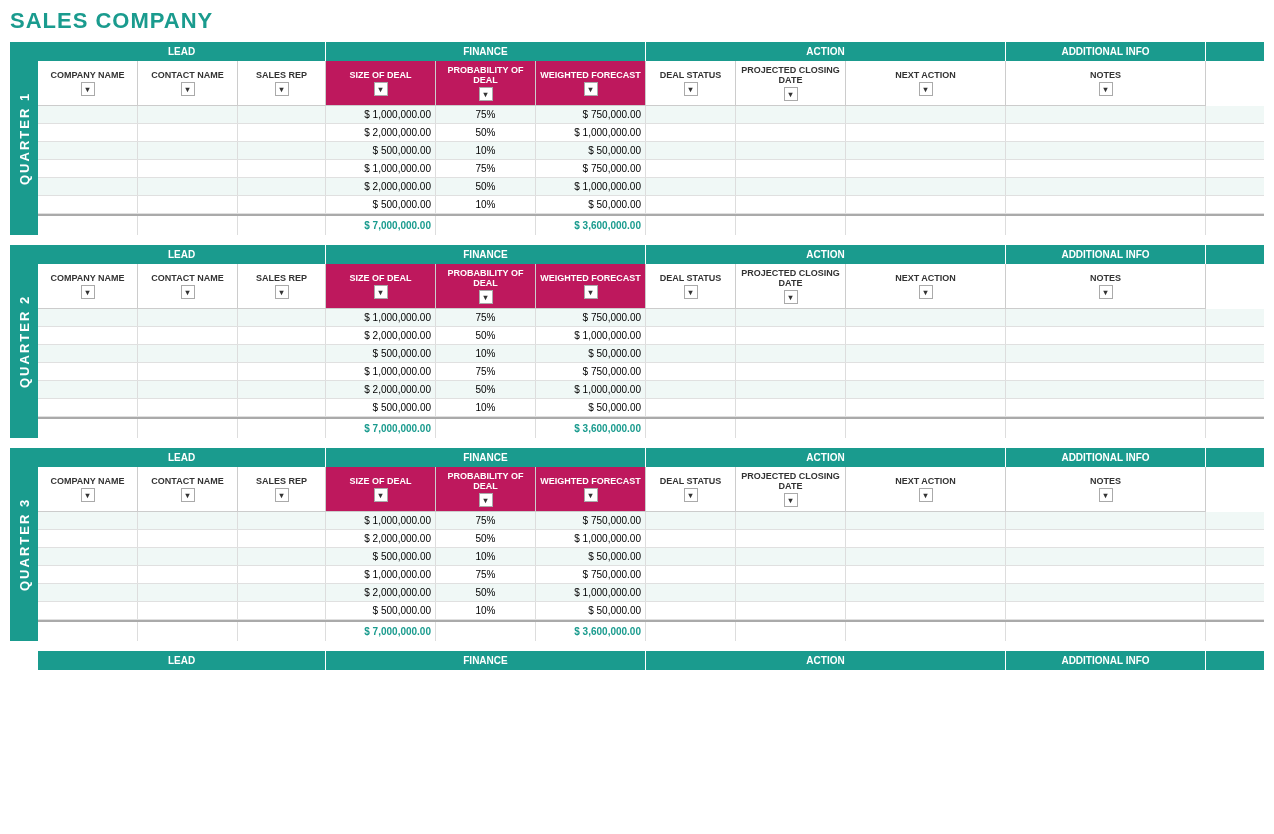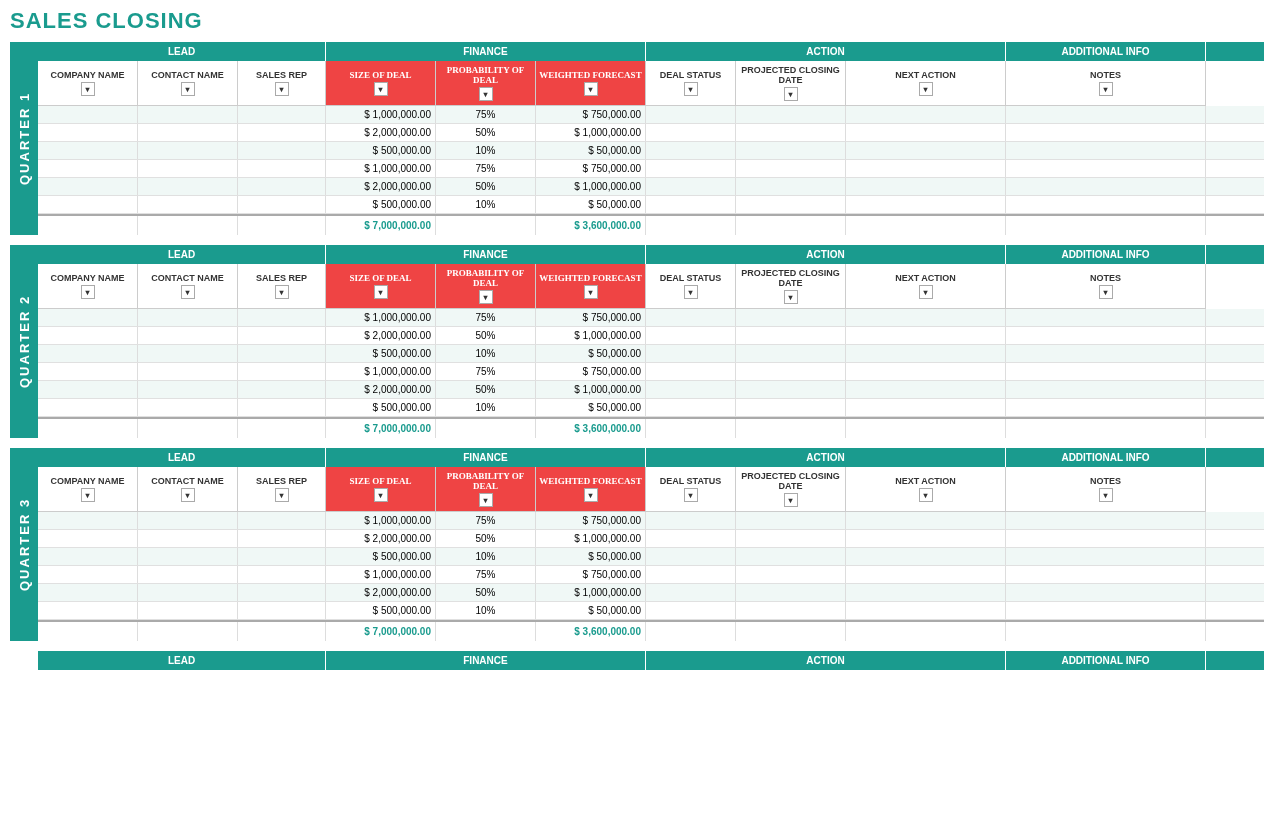--- a/index.html
+++ b/index.html
@@ -45,21 +45,21 @@
       font-weight: bold;
       text-align: center;
       padding: 4px 2px;
       border-right: 1px solid #ccc;
       border-bottom: 1px solid #ccc;
       display: flex;
       flex-direction: column;
       align-items: center;
       justify-content: center;
     }
-    .col-header.green { background: #ef4444; color: white; font-family: Liberation Serif, serif; }
+    .col-header.green { background: #be185d; color: white; }
     .col-header.white { background: #fff; color: #333; }
 
     .dropdown-arrow {
       display: inline-block;
       width: 14px;
       height: 14px;
       border: 1px solid #aaa;
       background: #fff;
       text-align: center;
       line-height: 14px;
@@ -95,21 +95,21 @@
     
     .sh-lead { width: 288px; }
     .sh-finance { width: 320px; }
     .sh-action { width: 360px; }
     .sh-addinfo { width: 200px; }
   </style>
 </head>
 <body>
 
 <div class="page">
-  <div class="title">SALES CLOSING</div>
+  <div class="title">SALES COMPANY</div>
 
   <div id="quarters-container">
       <div class="quarter-block">
         <div class="quarter-wrapper">
           <div class="quarter-label-col">QUARTER 1</div>
           <div class="quarter-content">
             <div class="section-headers">
               <div class="section-header sh-lead">LEAD</div>
               <div class="section-header sh-finance">FINANCE</div>
               <div class="section-header sh-action">ACTION</div>

